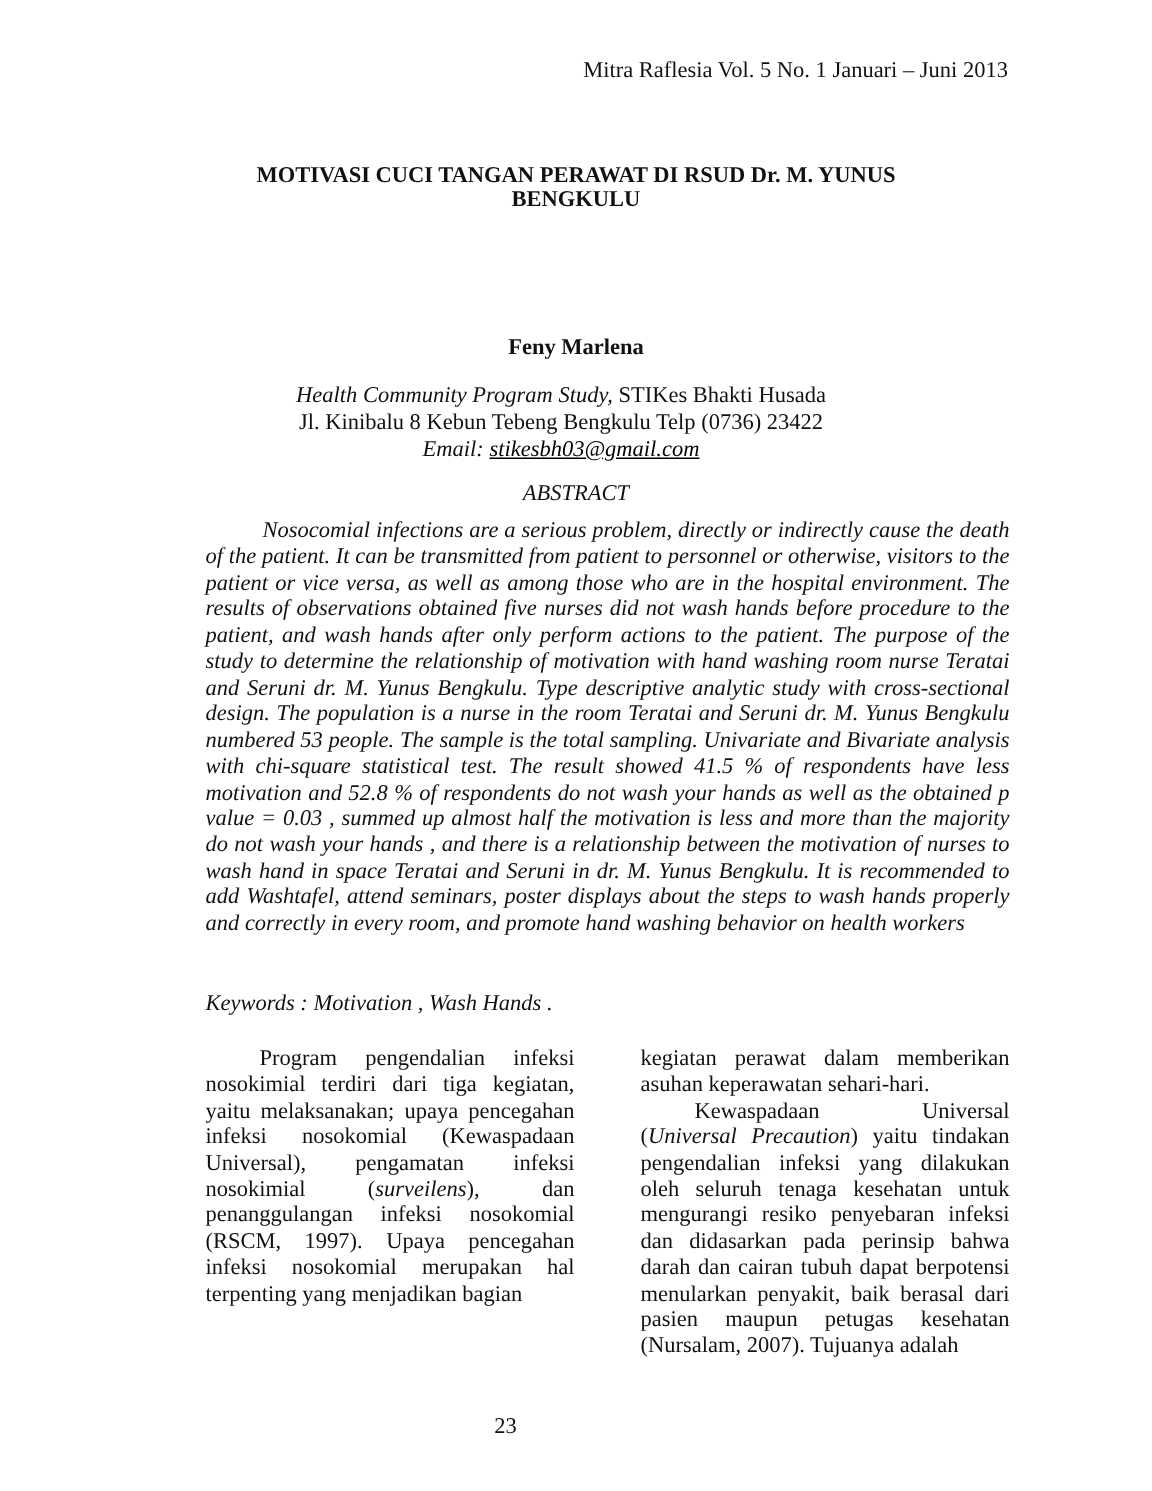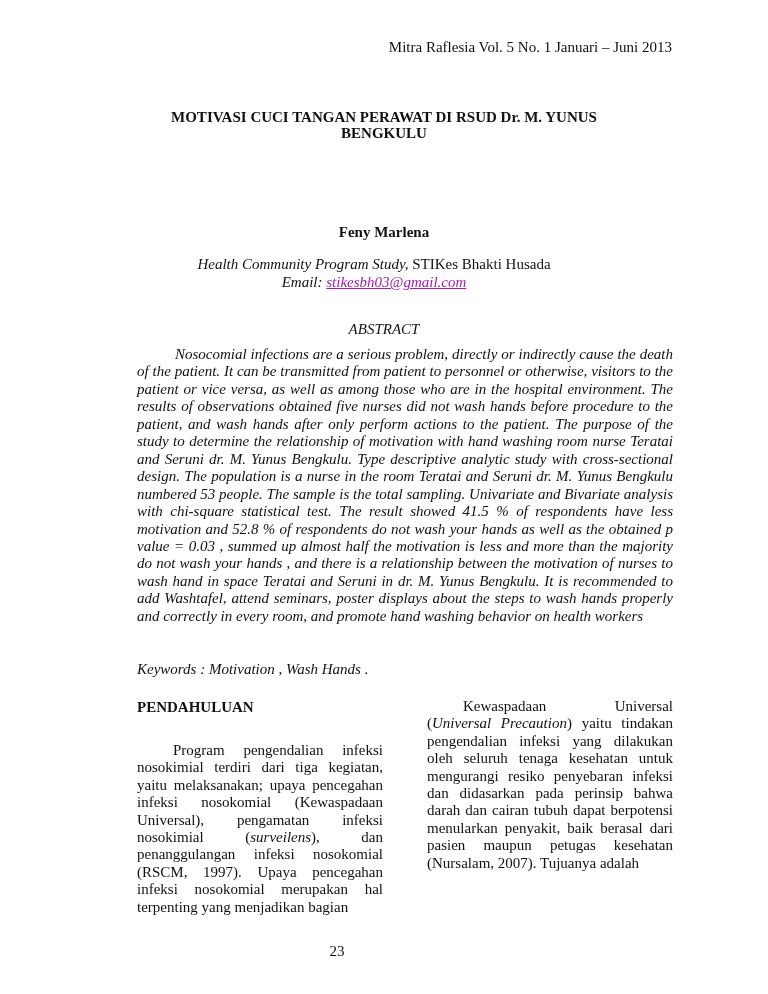--- a/index.html
+++ b/index.html
@@ -20,21 +20,21 @@
   .title-block .en { font-style: italic; }
   .author {
     position: absolute; top: 223px; left: 0; width: 768px;
     text-align: center; font-weight: bold; font-size: 15px; line-height: 18px;
   }
   .affil {
     position: absolute; top: 255px; left: 0; width: 748px;
     text-align: center; font-size: 15px; line-height: 18px;
   }
   .affil .it { font-style: italic; }
-  .affil a { color: #a21caf; text-decoration: underline; }
+  .affil a { color: #000000; text-decoration: underline; }
   .abstract-heading {
     position: absolute; top: 320px; left: 0; width: 768px;
     text-align: center; font-style: italic; font-size: 15px; line-height: 18px;
   }
   .abstract-body {
     position: absolute; top: 346px; left: 137px; width: 536px;
     font-style: italic; text-align: justify; font-size: 15px; line-height: 17.45px;
     margin: 0; text-indent: 38px;
   }
   .keywords {
@@ -66,33 +66,34 @@
 <div class="title-block">
   <div>MOTIVASI  CUCI  TANGAN PERAWAT DI  RSUD Dr. M. YUNUS BENGKULU</div>
 </div>
 
 <div class="author">Feny Marlena</div>
 
 <div class="affil">
   <div>
     <span class="it">Health Community Program Study,</span><span> STIKes Bhakti Husada</span>
   </div>
+  <div>Jl. Kinibalu 8 Kebun Tebeng Bengkulu Telp (0736) 23422</div>
   <div class="it">
     <span>Email: </span><a>stikesbh03@gmail.com</a>
   </div>
 </div>
 
 <div class="abstract-heading">ABSTRACT</div>
 
 <p class="abstract-body">Nosocomial infections are a serious problem, directly or indirectly cause the death of the patient.  It can be transmitted from patient to personnel or otherwise, visitors to the patient or vice versa, as well as among those who are in the hospital environment. The results of observations obtained five nurses did not wash hands before procedure to the patient, and wash hands after only perform actions to the patient. The purpose of the study to determine the relationship of motivation with hand washing room nurse Teratai and Seruni dr. M. Yunus Bengkulu. Type descriptive analytic study with cross-sectional design. The population is a nurse in the room Teratai and Seruni  dr. M. Yunus Bengkulu numbered 53 people. The sample is the total sampling. Univariate and Bivariate analysis with chi-square statistical test. The result showed 41.5 % of respondents have less motivation and 52.8 % of respondents do not wash your hands as well as the obtained p value = 0.03 , summed up almost half the motivation is less and more than the majority do not wash your hands , and there is a relationship between the motivation of nurses to wash hand in space Teratai and Seruni in dr. M. Yunus Bengkulu. It is recommended to add Washtafel, attend seminars, poster displays about the steps to wash hands properly and correctly in every room, and promote hand washing behavior on health workers</p>
 
 <p class="keywords">Keywords : Motivation , Wash Hands .</p>
 
 <div class="col col-left">
-  <div class="section-heading">PENDAHULUAN</div>
   <p><span>Program pengendalian infeksi nosokimial terdiri dari tiga kegiatan, yaitu melaksanakan; upaya pencegahan infeksi nosokomial (Kewaspadaan Universal), pengamatan infeksi nosokimial (</span><span class="it">surveilens</span><span>), dan penanggulangan infeksi nosokomial (RSCM, 1997). Upaya pencegahan infeksi nosokomial merupakan hal terpenting yang menjadikan bagian</span></p>
 </div>
 
 <div class="col col-right">
+  <p class="cont">kegiatan  perawat dalam memberikan asuhan keperawatan sehari-hari.</p>
   <p><span>Kewaspadaan Universal (</span><span class="it">Universal Precaution</span><span>) yaitu tindakan pengendalian infeksi yang dilakukan oleh seluruh tenaga kesehatan untuk mengurangi resiko penyebaran infeksi dan didasarkan pada perinsip bahwa darah dan cairan tubuh dapat berpotensi menularkan penyakit, baik berasal dari pasien maupun petugas kesehatan (Nursalam, 2007). Tujuanya adalah</span></p>
 </div>
 
 <div class="page-number">23</div>
 
 </body></html>

